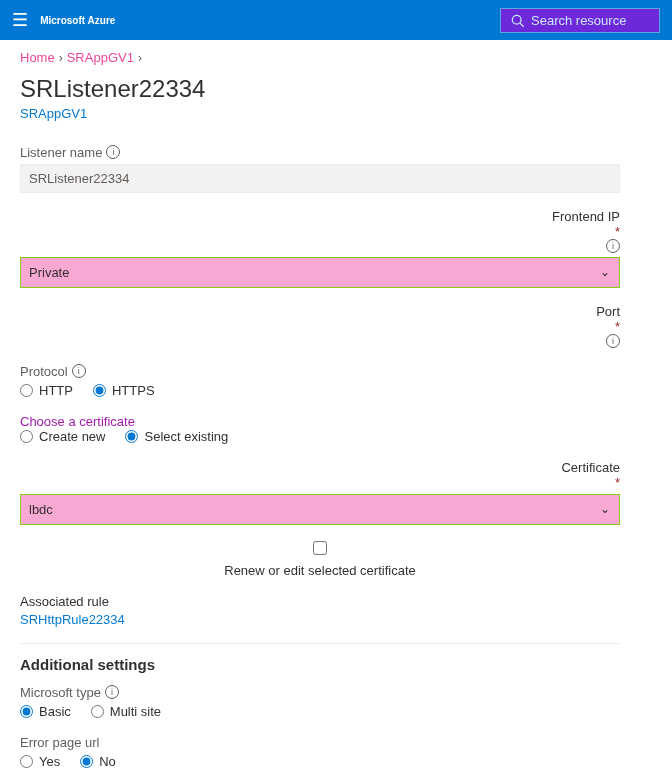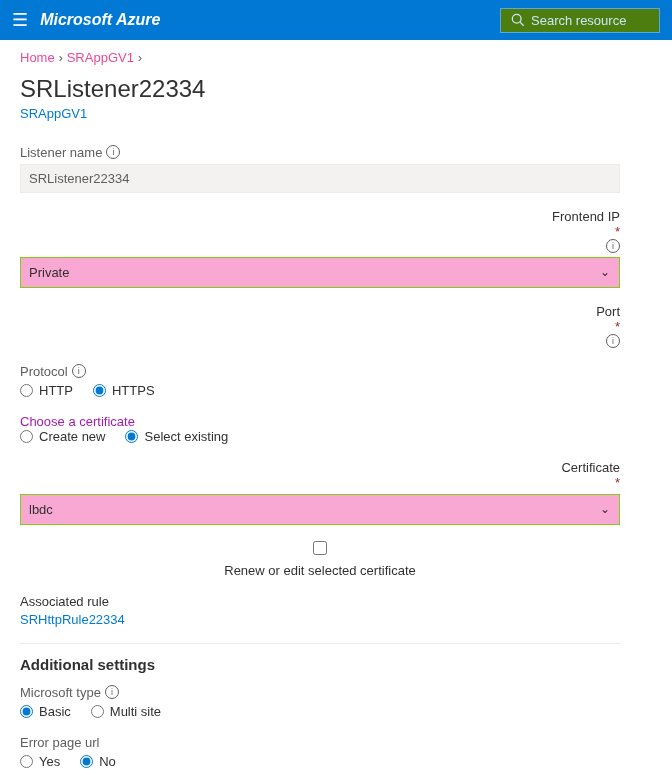--- a/index.html
+++ b/index.html
@@ -15,28 +15,27 @@
       gap: 12px;
     }
     .top-bar-hamburger {
       color: #fff;
       font-size: 18px;
       cursor: pointer;
     }
     .top-bar-title {
       color: #fff;
       font-weight: 600;
-      font-size: 16px;
+      font-size: 10px;
       flex: 1;
-      font-style: italic;
     }
     .search-box {
       display: flex;
-      align-items: flex-start;
-      background: #4d7c0f;
+      align-items: flex-end;
+      background: #6d28d9;
       border: 1px solid #5aa8e0;
       padding: 4px 10px;
       gap: 6px;
       min-width: 160px;
     }
     .search-box input {
       background: transparent;
       border: none;
       outline: none;
       color: #cce6f8;

